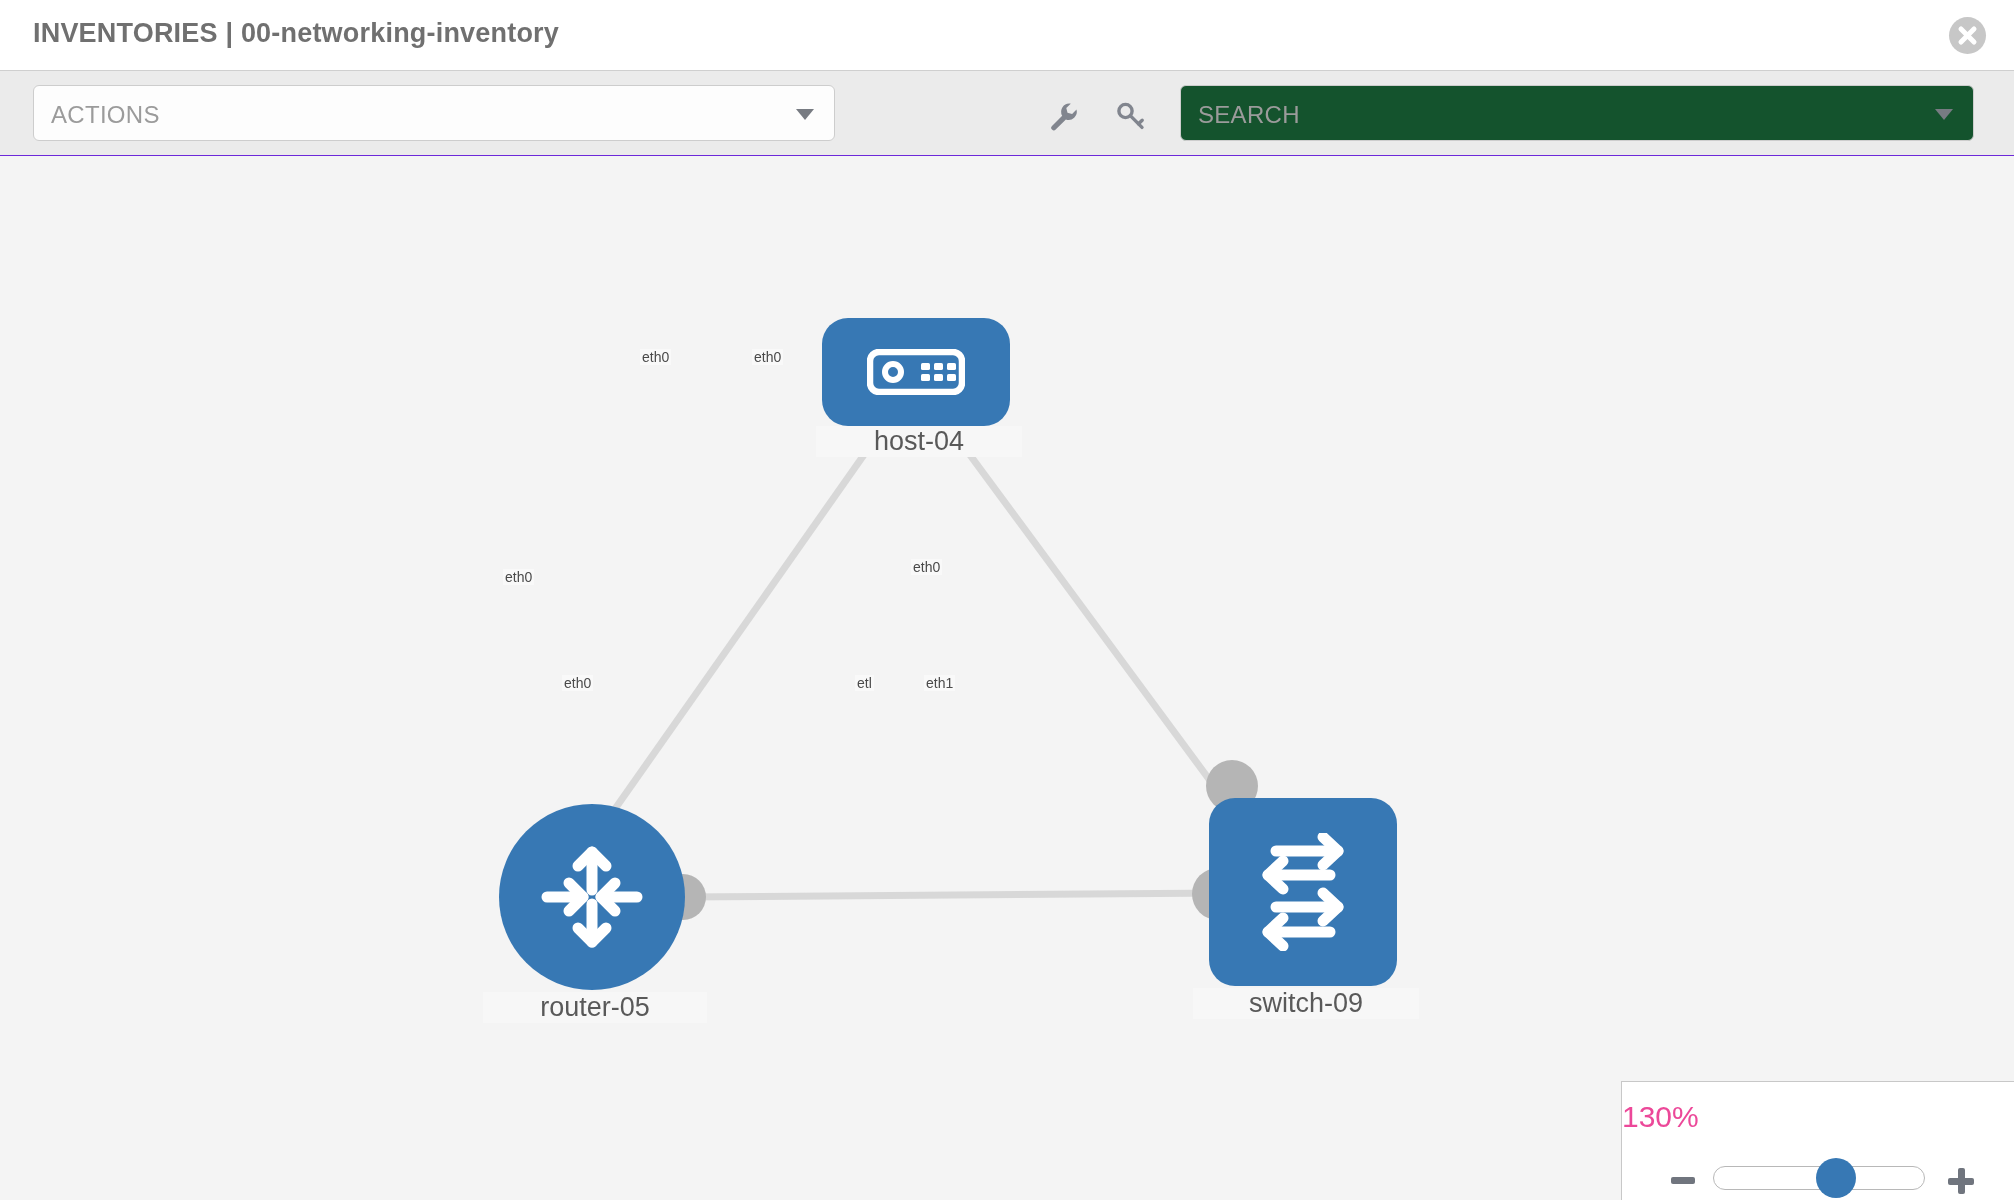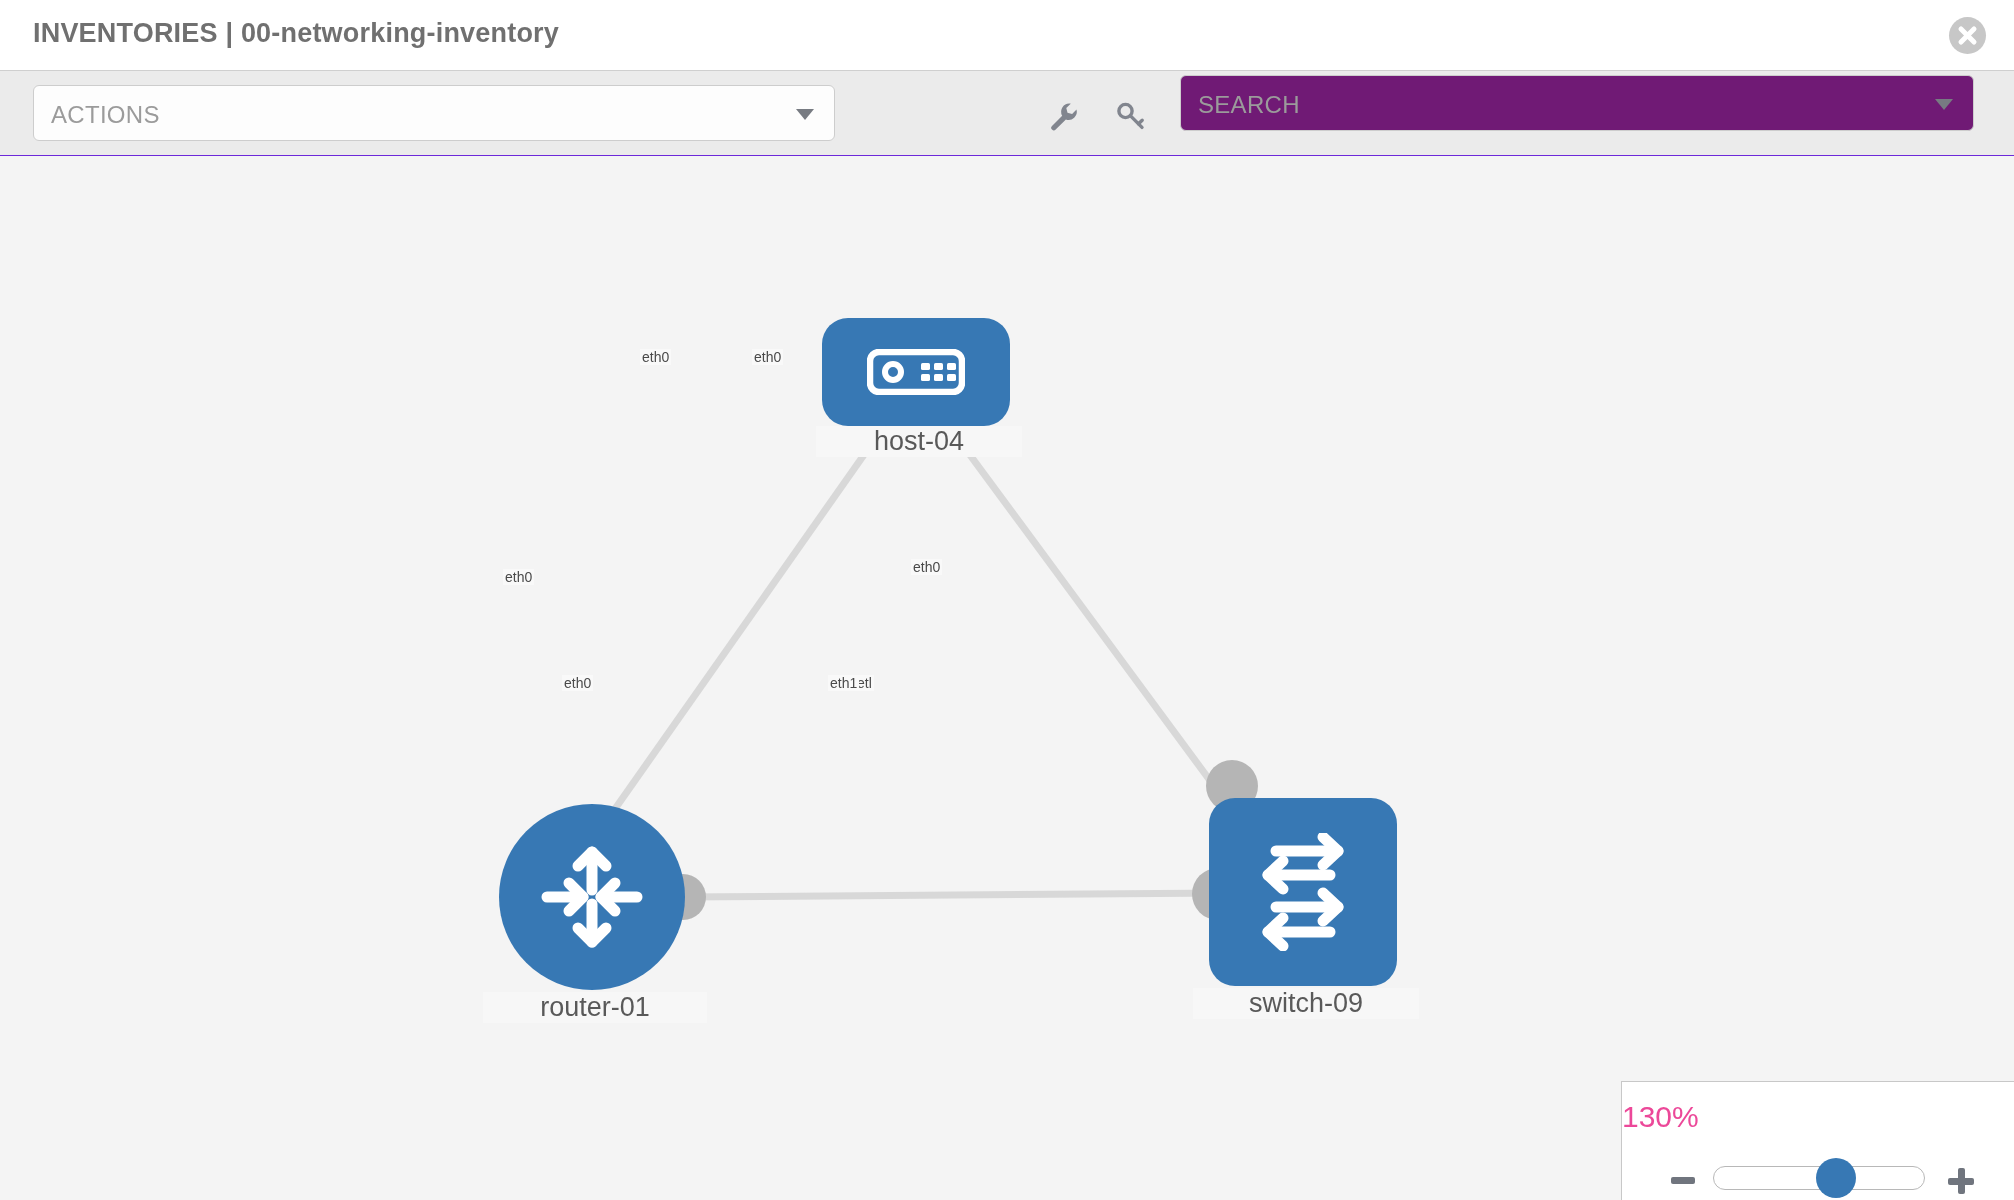--- a/index.html
+++ b/index.html
@@ -98,24 +98,24 @@
     width: 34px;
     height: 34px;
     cursor: pointer;
   }
   .tool-icon.wrench { left: 1046px; }
   .tool-icon.key    { left: 1113px; }
 
   .search-box {
     position: absolute;
     left: 1180px;
-    top: 4px;
+    top: 14px;
     width: 794px;
     height: 56px;
-    background: #701a75;
+    background: #14532d;
     border: 1px solid #cdcdcd;
     border-radius: 6px;
     box-sizing: border-box;
     cursor: text;
   }
   .search-box .placeholder {
     position: absolute;
     left: 17px;
     top: 15px;
     font-size: 24px;
@@ -367,21 +367,21 @@
             <polyline points="47,92 61,106 75,92"></polyline>
 
             <line x1="16" y1="61" x2="52" y2="61"></line>
             <polyline points="38,47 52,61 38,75"></polyline>
 
             <line x1="106" y1="61" x2="70" y2="61"></line>
             <polyline points="84,47 70,61 84,75"></polyline>
           </g>
         </svg>
       </div>
-      <div class="node-label">router-01</div>
+      <div class="node-label">router-05</div>
     </div>
 
     <div class="node" id="node-switch">
       <div class="node-shape">
         <svg width="122" height="118" viewBox="0 0 122 118" aria-hidden="true">
           <g stroke="#ffffff" stroke-width="11" stroke-linecap="round" stroke-linejoin="round" fill="none">
 
             <line x1="34" y1="18" x2="96" y2="18"></line>
             <polyline points="81,4 96,18 81,32"></polyline>
 
@@ -398,21 +398,21 @@
       </div>
       <div class="node-label">switch-09</div>
     </div>
 
     <div class="iface-label" style="left:640px;top:193px;">eth0</div>
     <div class="iface-label" style="left:752px;top:193px;">eth0</div>
     <div class="iface-label" style="left:503px;top:413px;">eth0</div>
     <div class="iface-label" style="left:911px;top:403px;">eth0</div>
     <div class="iface-label" style="left:562px;top:519px;">eth0</div>
     <div class="iface-label" style="left:855px;top:519px;">etl</div>
-    <div class="iface-label" style="left:828px;top:519px;">eth1</div>
+    <div class="iface-label" style="left:924px;top:519px;">eth1</div>
   </div>
 
   <div class="zoom-panel">
     <div class="zoom-value">130%</div>
     <div class="zoom-minus"></div>
     <div class="zoom-track"></div>
     <div class="zoom-thumb" id="zoom-thumb" style="left: 194.2px;"></div>
     <div class="zoom-plus"></div>
   </div>
 

